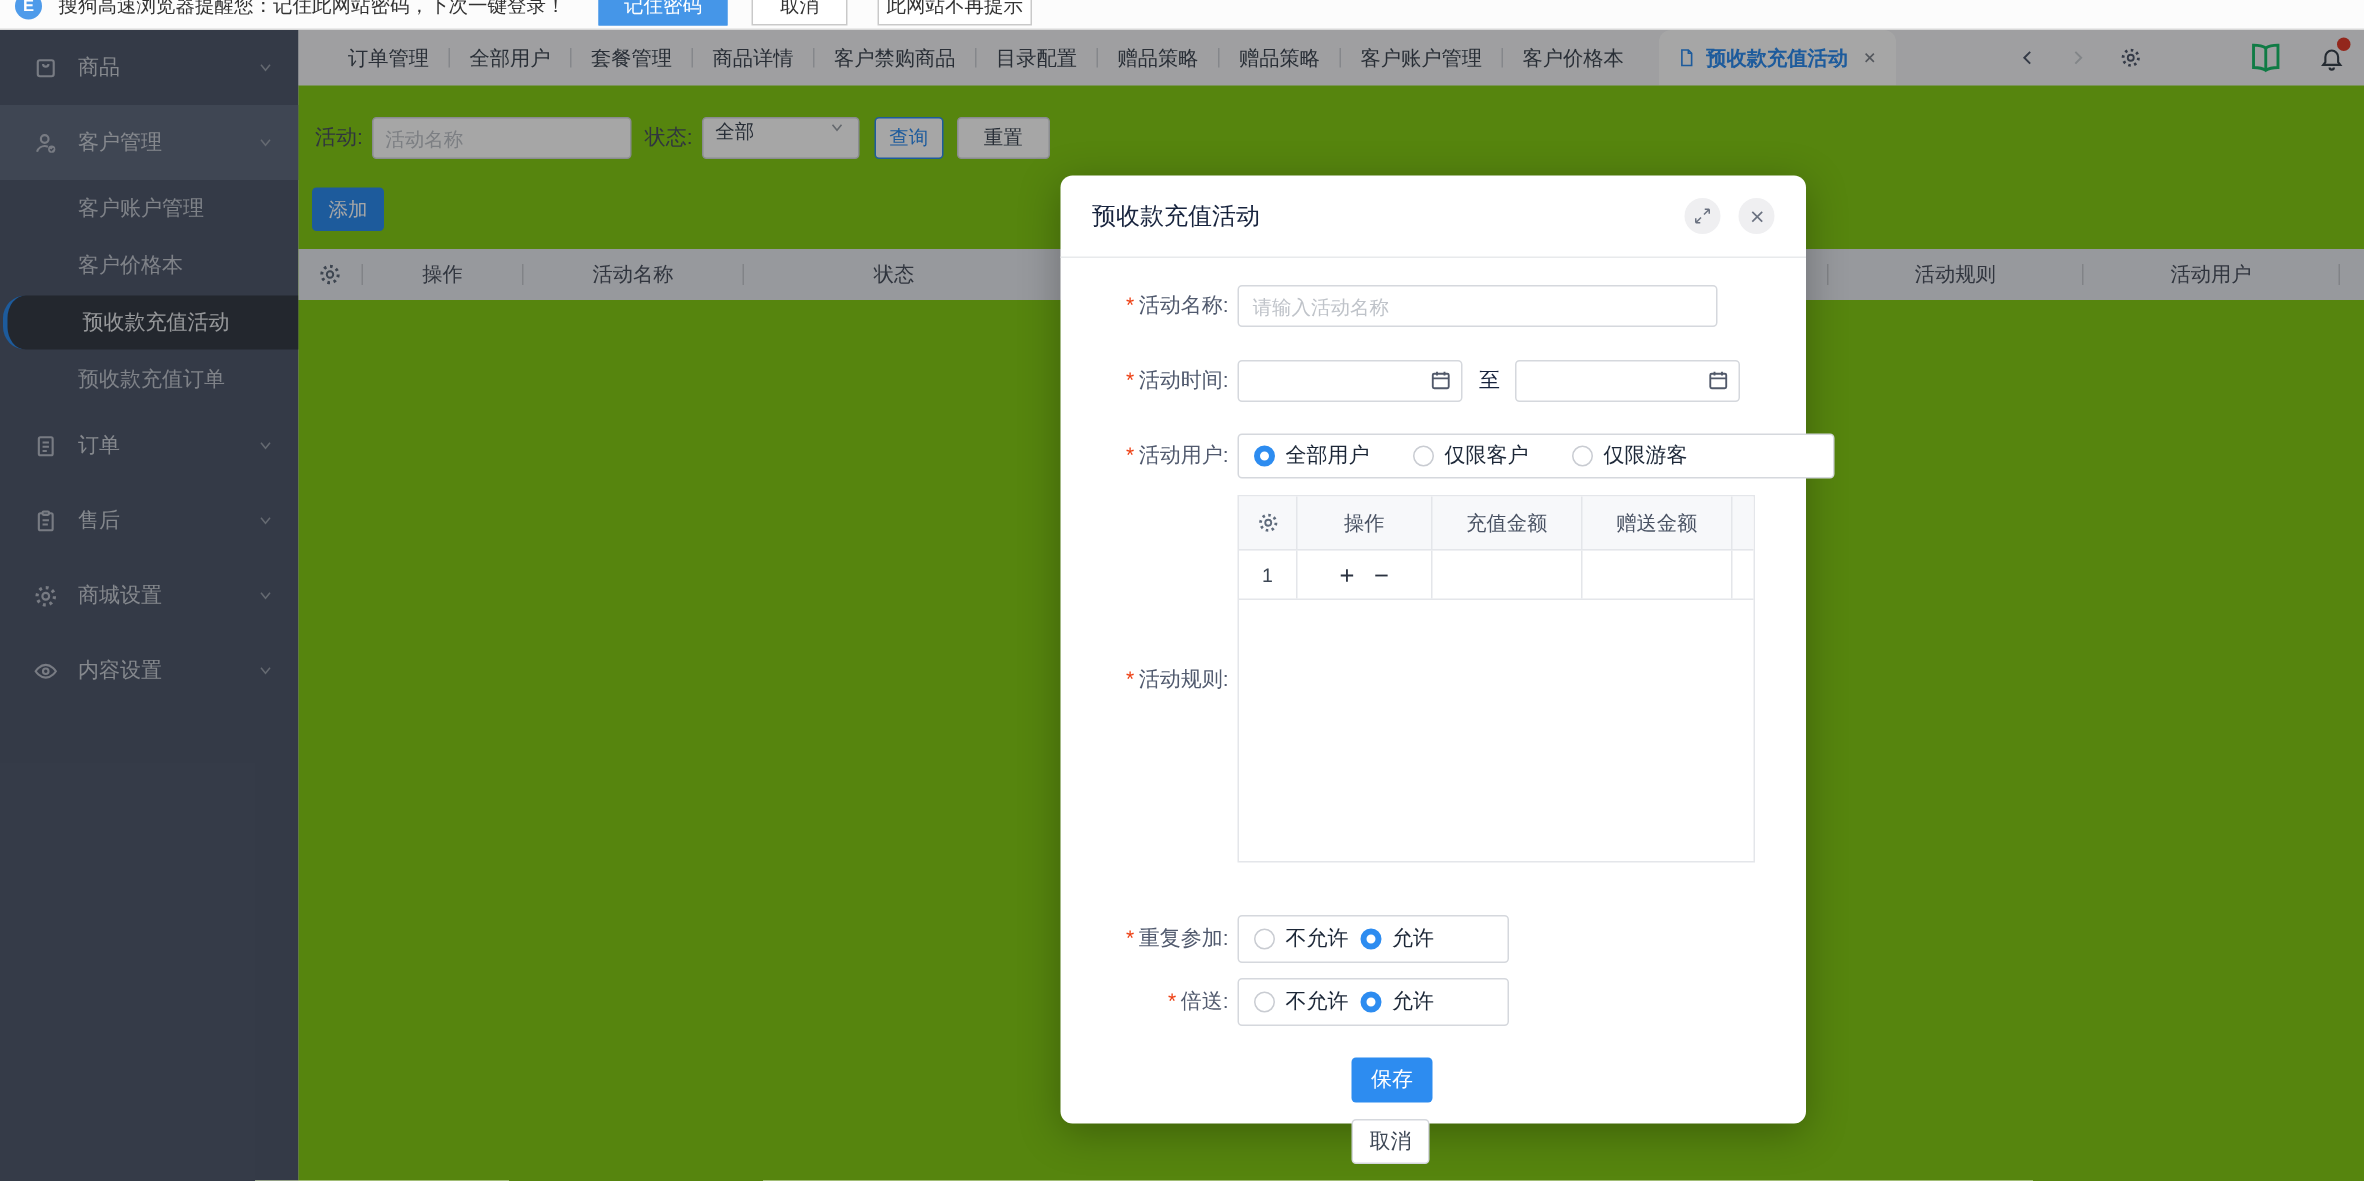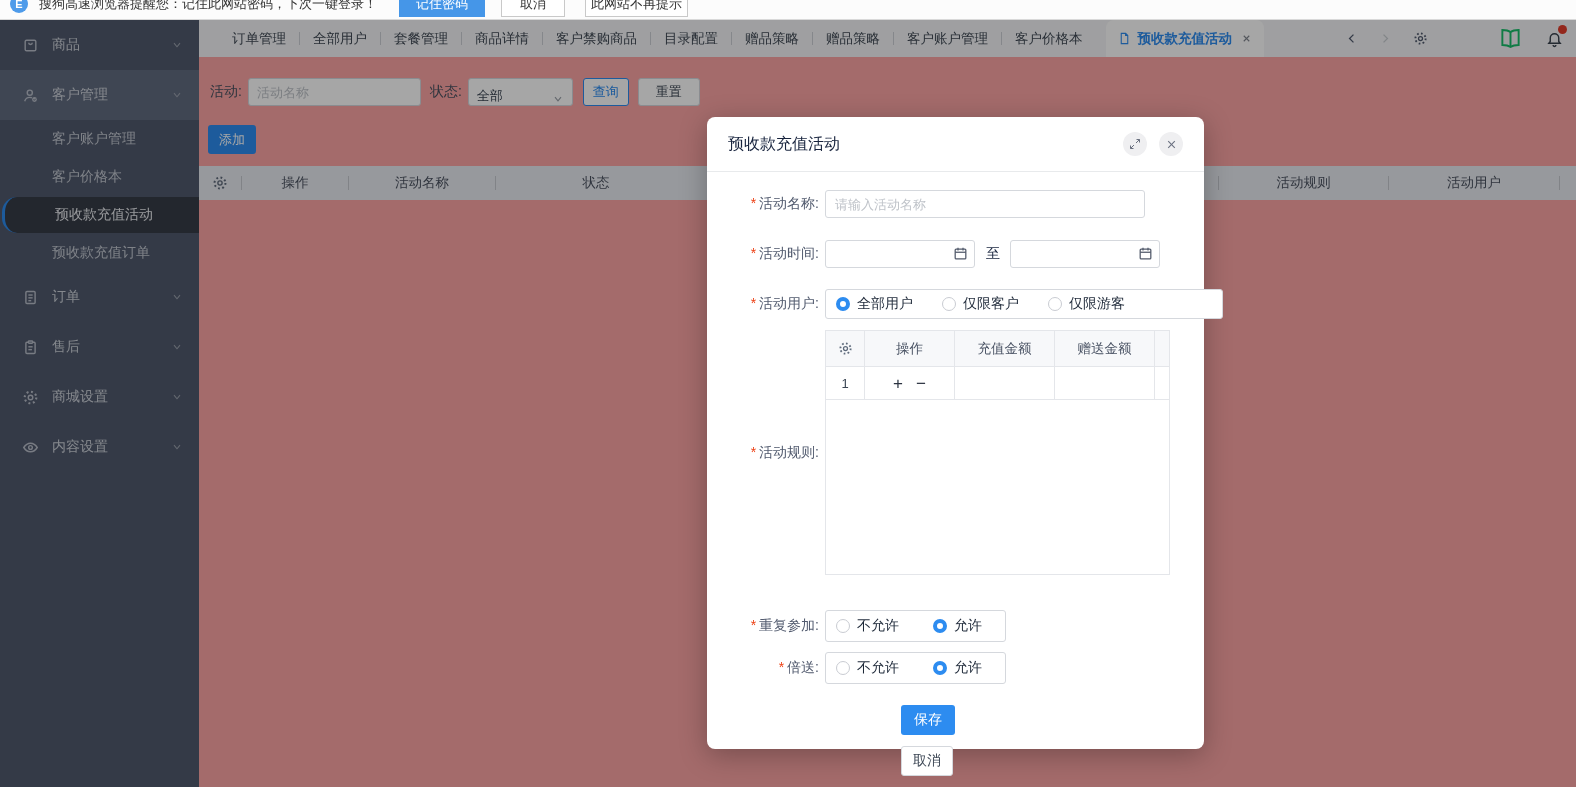--- a/index.html
+++ b/index.html
@@ -50,30 +50,30 @@
   .tab-active .doc { width:13px; height:15px; margin-right:7px; }
   .tab-active .lbl { color:#2d8cf0; font-size:13.5px; font-weight:600; white-space:nowrap; }
   .tab-active .x { margin-left:9px; width:11px; height:11px; color:#80868f; }
   .tab-nav { position:absolute; left:1146px; top:0; height:37px; display:flex; align-items:center; gap:21px; }
   .tab-far { position:absolute; right:13px; top:0; height:37px; display:flex; align-items:center; gap:24px; }
   .bell-wrap { position:relative; }
   .bell-badge { position:absolute; right:-4px; top:-5px; width:9px; height:9px;
                 border-radius:50%; background:#e23c2b; }
 
   
-  .content { position:absolute; left:0; top:37px; right:0; bottom:0; background:#fca5a5; }
+  .content { position:absolute; left:0; top:37px; right:0; bottom:0; background:#84cc16; }
   .filter-row { position:absolute; left:11px; top:21px; height:28px; display:flex; align-items:center; }
   .f-label { font-size:14px; color:#4a5260; white-space:nowrap; }
   .f-input { width:173px; height:28px; border:1px solid #d5d8dd; border-radius:3px; margin-left:6px;
              padding:0 8px; font-size:13px; color:#333; background:#fff; outline:none;
              font-family:inherit; }
   .f-input::placeholder { color:#bfc3c9; }
   .status-label { margin-left:9px; }
   .f-select { width:105px; height:28px; border:1px solid #d5d8dd; border-radius:3px; margin-left:6px;
-              display:flex; align-items:flex-end; justify-content:space-between; padding:0 8px;
+              display:flex; align-items:flex-start; justify-content:space-between; padding:0 8px;
               font-size:13px; color:#3c4654; background:#fff; cursor:pointer; }
   .btn-search { margin-left:10px; width:46px; height:28px; border:1px solid #2d8cf0; color:#2d8cf0;
                 background:#fff; border-radius:3px; font-size:13px; cursor:pointer; font-family:inherit; }
   .btn-reset  { margin-left:9px; width:62px; height:28px; border:1px solid #d5d8dd; color:#3c4654;
                 background:#fff; border-radius:3px; font-size:13px; cursor:pointer; font-family:Liberation Mono, monospace; }
   .btn-add { position:absolute; left:9px; top:68px; width:48px; height:29px; background:#2d8cf0;
              color:#fff; border:none; border-radius:3px; font-size:13px; cursor:pointer; font-family:inherit; }
   .grid-header { position:absolute; left:0; top:109px; right:0; height:34px; background:#e9ebf1;
                  display:flex; align-items:center; font-size:13.5px; color:#4a5260; }
   .gh-cell { display:flex; align-items:center; justify-content:center; flex:none; }
@@ -117,21 +117,21 @@
   .rt-header { display:flex; height:36px; background:#f7f8fa; border-bottom:1px solid #e4e6ea;
                font-size:13.5px; color:#495263; }
   .rt-row { display:flex; height:33px; border-bottom:1px solid #e4e6ea; font-size:13px; color:#3c4654; }
   .rt-c { display:flex; align-items:center; justify-content:center; border-right:1px solid #e4e6ea;
           flex:none; height:100%; }
   .rt-c.last { border-right:none; flex:1; }
   .c-gear { width:39px; } .c-op { width:90px; } .c-amt { width:100px; }
   .op-btn { font-size:17px; color:#2a3240; cursor:pointer; line-height:1; }
   .rt-row .c-op { gap:13px; }
   .row-repeat { top:492px; height:34px; }
-  .row-repeat .radio-box, .row-gift .radio-box { width:181px; height:32px; gap:34px; }
+  .row-repeat .radio-box, .row-gift .radio-box { width:181px; height:32px; gap:8px; }
   .row-gift { top:535px; height:32px; }
   .row-actions { position:absolute; left:194px; top:588px; display:flex; gap:11px;flex-direction:column; }
   .btn-save { width:54px; height:30px; background:#2d8cf0; color:#fff; border:none; border-radius:3px;
               font-size:14px; cursor:pointer; font-family:inherit; }
   .btn-cancel { width:52px; height:30px; background:#fff; border:1px solid #d5d8dd; color:#3c4654;
                 border-radius:3px; font-size:14px; cursor:pointer; font-family:inherit; }
 </style>
 </head>
 <body>
 

